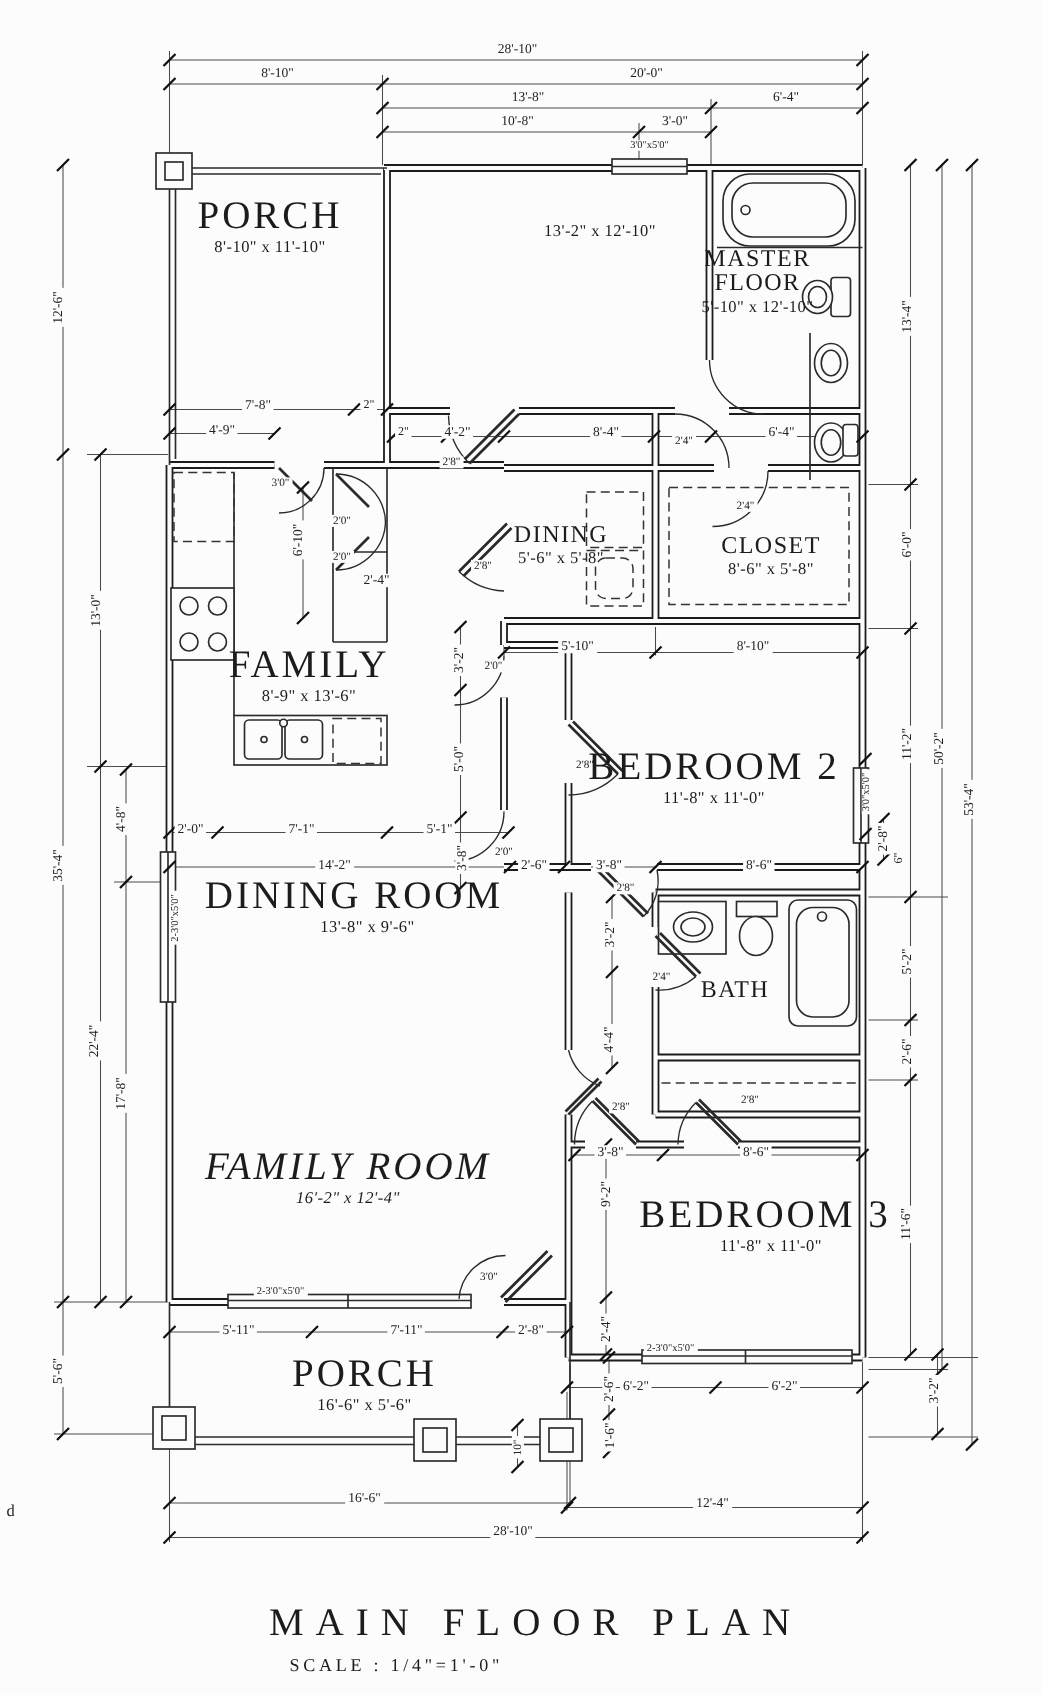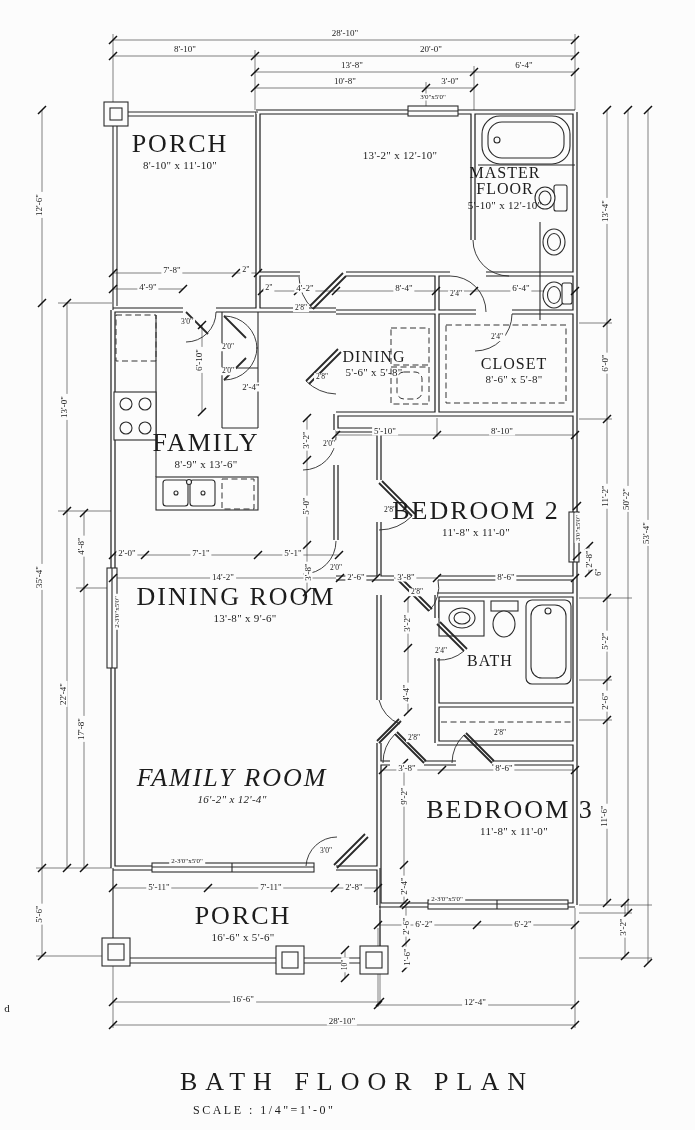--- a/index.html
+++ b/index.html
@@ -307,15 +307,15 @@
       <span class="dim" style="left: 578px; top: 528px; font-size: 7px; transform: translate(-50%, -50%) rotate(-90deg);">3'0"x5'0"</span>
       <span class="dim" style="left: 589px; top: 559px; transform: translate(-50%, -50%) rotate(-90deg);">2'-8"</span>
       <span class="dim" style="left: 599px; top: 572px; font-size: 8px; transform: translate(-50%, -50%) rotate(-90deg);">6"</span>
       <span class="dim" style="left: 605px; top: 641px; transform: translate(-50%, -50%) rotate(-90deg);">5'-2"</span>
       <span class="dim" style="left: 605px; top: 701px; transform: translate(-50%, -50%) rotate(-90deg);">2'-6"</span>
       <span class="dim" style="left: 604px; top: 816px; transform: translate(-50%, -50%) rotate(-90deg);">11'-6"</span>
       <span class="dim" style="left: 623px; top: 927px; transform: translate(-50%, -50%) rotate(-90deg);">3'-2"</span>
       <span class="dim" style="left: 7px; top: 1008px; font-size: 11px; transform: translate(-50%, -50%);">d</span>
     </div>
 
-  <div id="title">BATH FLOOR PLAN</div>
+  <div id="title">MAIN FLOOR PLAN</div>
   <div id="scale-note">SCALE : 1/4"=1'-0"</div>
 </div>
 
 </body></html>

